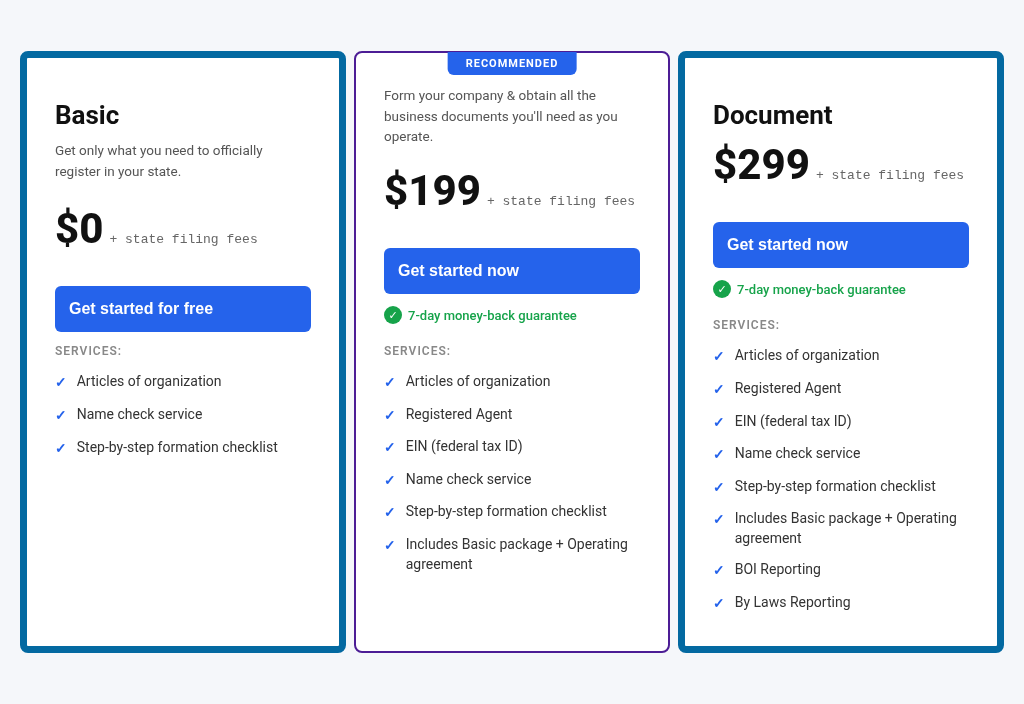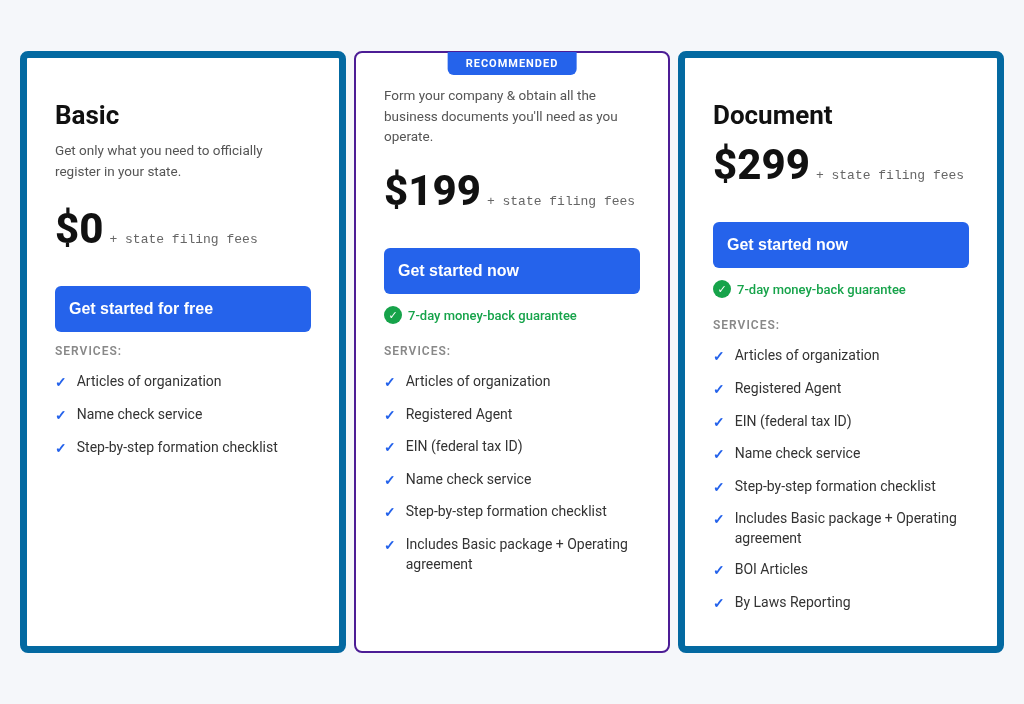--- a/index.html
+++ b/index.html
@@ -246,21 +246,21 @@
         <li class="service-item">
       <span class="check-icon">✓</span>
       <span>Step-by-step formation checklist</span>
     </li>
         <li class="service-item">
       <span class="check-icon">✓</span>
       <span>Includes Basic package + Operating agreement</span>
     </li>
         <li class="service-item">
       <span class="check-icon">✓</span>
-      <span>BOI Articles</span>
+      <span>BOI Reporting</span>
     </li>
         <li class="service-item">
       <span class="check-icon">✓</span>
       <span>By Laws Reporting</span>
     </li>
       </ul>
     </div>
   </div>
 
 </body></html>

